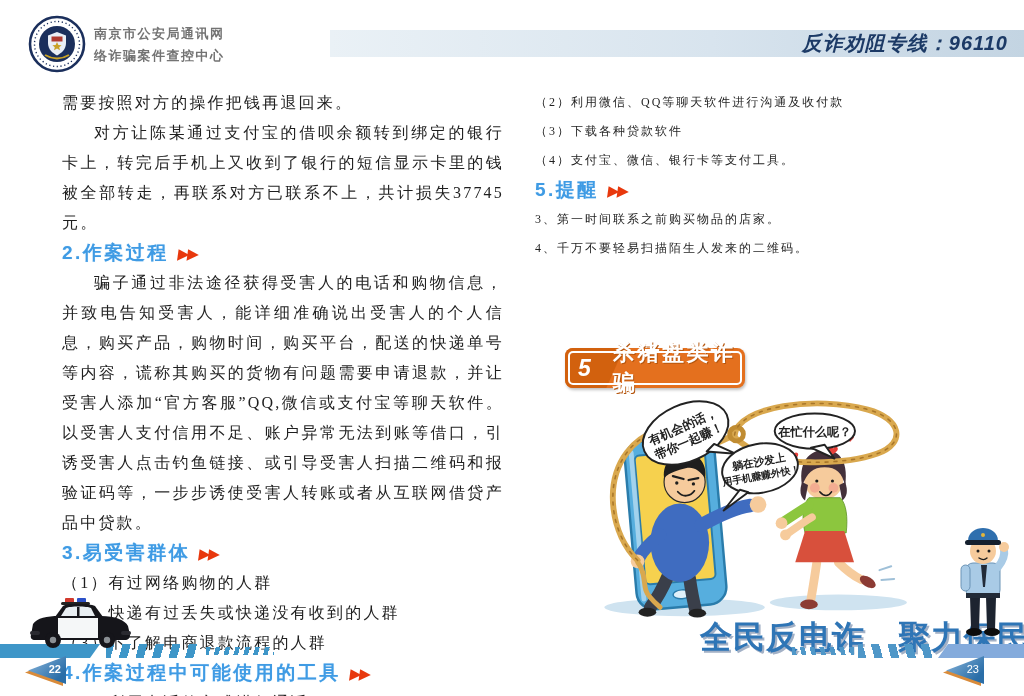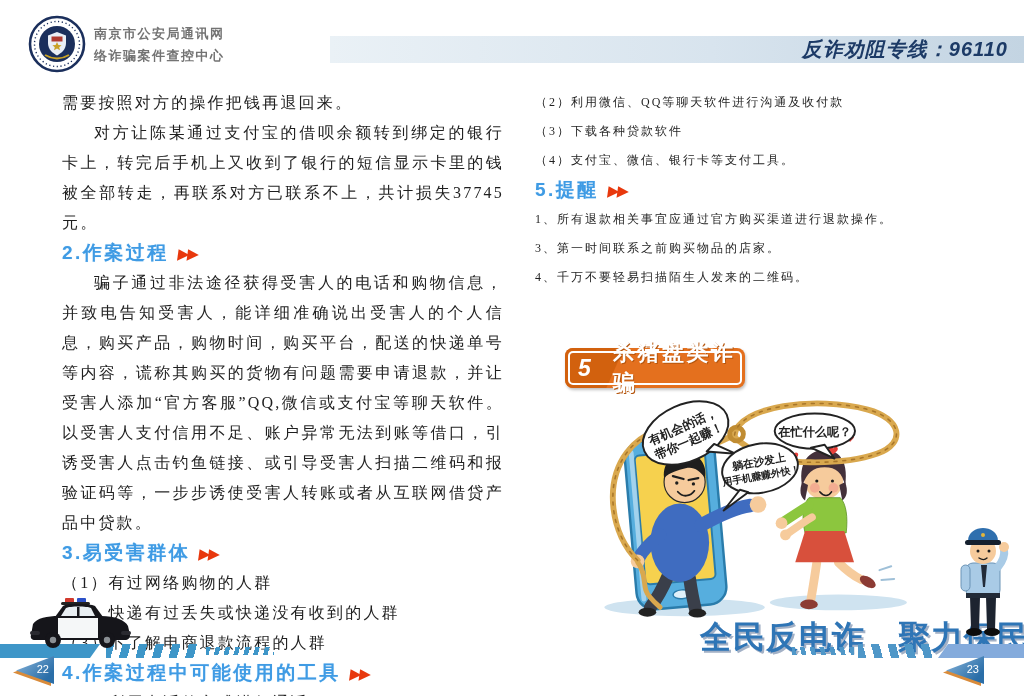--- a/index.html
+++ b/index.html
@@ -2,21 +2,21 @@
 <html><head>
 <meta charset="utf-8">
 <style>
   html,body{margin:0;padding:0;background:#e9e9e9;}
   #page{position:relative;width:1024px;height:696px;background:#ffffff;overflow:hidden;
         font-family:"Liberation Serif","DejaVu Serif",serif;color:#1f1f1f;}
   
   .logo{position:absolute;left:28px;top:15px;width:58px;height:58px;}
   .org{position:absolute;left:94px;top:23px;font-family:"Liberation Sans","DejaVu Sans",sans-serif;
        font-weight:bold;font-size:13px;line-height:22px;letter-spacing:1.5px;color:#737373;}
-  .hotline-bar{position:absolute;left:330px;top:36px;width:694px;height:27px;
+  .hotline-bar{position:absolute;left:330px;top:30px;width:694px;height:27px;
        background:linear-gradient(90deg,#eaf1f6 0%,#d8e4ee 55%,#c3d4e2 100%);
        display:flex;align-items:center;justify-content:flex-end;}
   .hotline{font-family:"Liberation Sans","DejaVu Sans",sans-serif;font-style:italic;font-weight:bold;
        font-size:20px;color:#1c3a66;padding-right:16px;letter-spacing:1px;}
   
   .col{position:absolute;top:88px;text-align:justify;}
   .col-left{left:62px;width:442px;}
   .col-right{left:535px;width:456px;}
   .body{margin:0;font-size:16px;line-height:30px;letter-spacing:2.2px;}
   .col-right .body{font-size:12px;line-height:29px;letter-spacing:2px;}
@@ -58,21 +58,21 @@
       background:repeating-linear-gradient(75deg,#4f97c8 0 8px,transparent 8px 16px);}
   .bar-right{position:absolute;left:938px;top:644px;width:86px;height:14px;background:#84abdc;
       clip-path:polygon(10px 0,100% 0,100% 100%,0 100%);}
   .pagenum{position:absolute;width:38px;height:28px;font-family:"Liberation Sans",sans-serif;
       font-size:11px;color:#fff;}
   .pagenum .tri-orange{position:absolute;left:-3px;top:2px;width:100%;height:100%;
       background:#d98b3a;clip-path:polygon(100% 0,100% 100%,0 52%);}
   .pagenum .tri-blue{position:absolute;left:0;top:0;width:100%;height:100%;
       background:linear-gradient(135deg,#8cb7dc 0%,#2a6ea8 80%);clip-path:polygon(100% 0,100% 100%,0 52%);}
   .pagenum span{position:absolute;right:5px;top:7px;z-index:2;}
-  .pn-left{left:16px;top:656px;}
+  .pn-left{left:28px;top:656px;font-weight:bold;}
   .pn-right{left:946px;top:656px;}
   .car{position:absolute;left:25px;top:597px;width:110px;height:52px;}
   .officer{position:absolute;left:948px;top:517px;width:72px;height:122px;}
 </style>
 </head>
 <body>
 
 <div id="page">
 
   <svg class="logo" viewBox="0 0 58 58">
@@ -103,21 +103,20 @@
     <p class="body">（3）不了解电商退款流程的人群</p>
     <h2 class="hd"><span>4.作案过程中可能使用的工具</span><span class="arrows">▶▶</span></h2>
     <p class="body">（1）利用电话的方式进行通话</p>
   </section>
 
   <section class="col col-right">
     <p class="body tool-item">（2）利用微信、QQ等聊天软件进行沟通及收付款</p>
     <p class="body tool-item">（3）下载各种贷款软件</p>
     <p class="body tool-item">（4）支付宝、微信、银行卡等支付工具。</p>
     <h2 class="hd"><span>5.提醒</span><span class="arrows">▶▶</span></h2>
-    <p class="body">1、所有退款相关事宜应通过官方购买渠道进行退款操作。</p>
     <p class="body">3、第一时间联系之前购买物品的店家。</p>
     <p class="body">4、千万不要轻易扫描陌生人发来的二维码。</p>
   </section>
 
   <div class="banner">
     <div class="banner-num">5</div>
     <div class="banner-title">杀猪盘类诈骗</div>
     <div class="banner-border"></div>
   </div>
 

